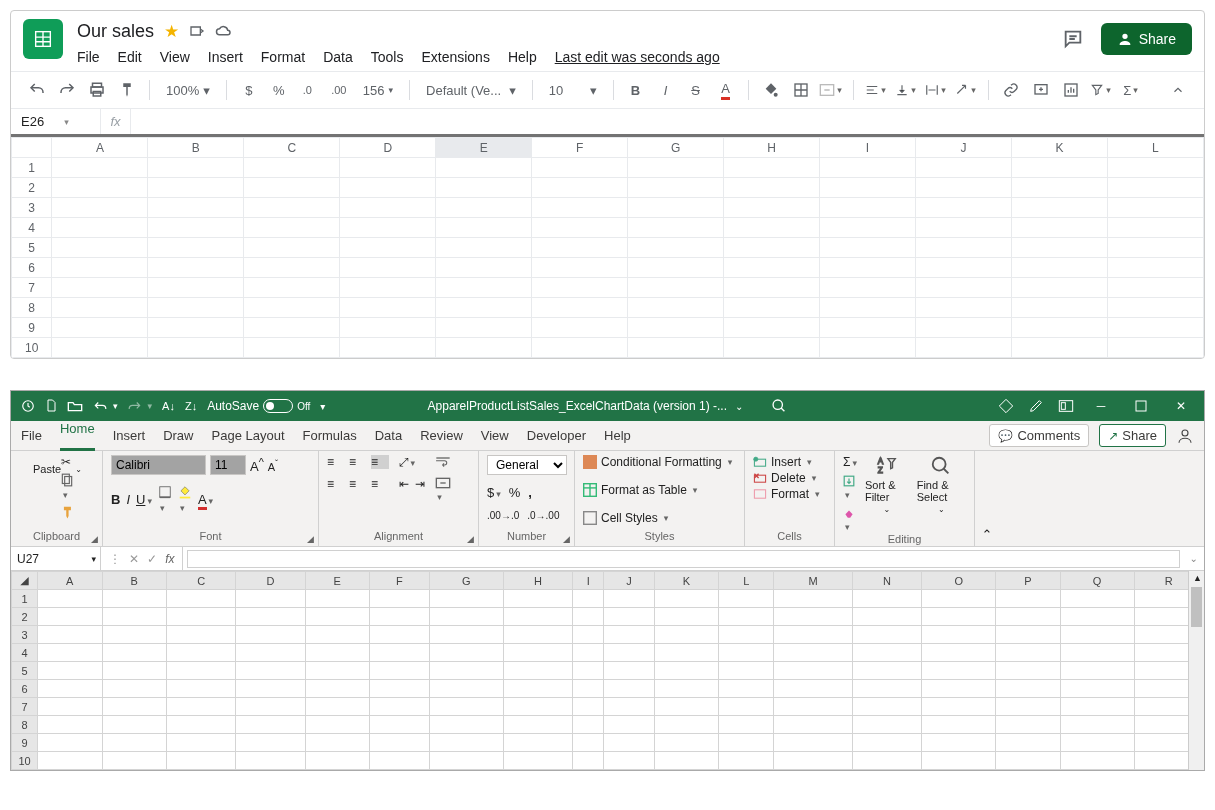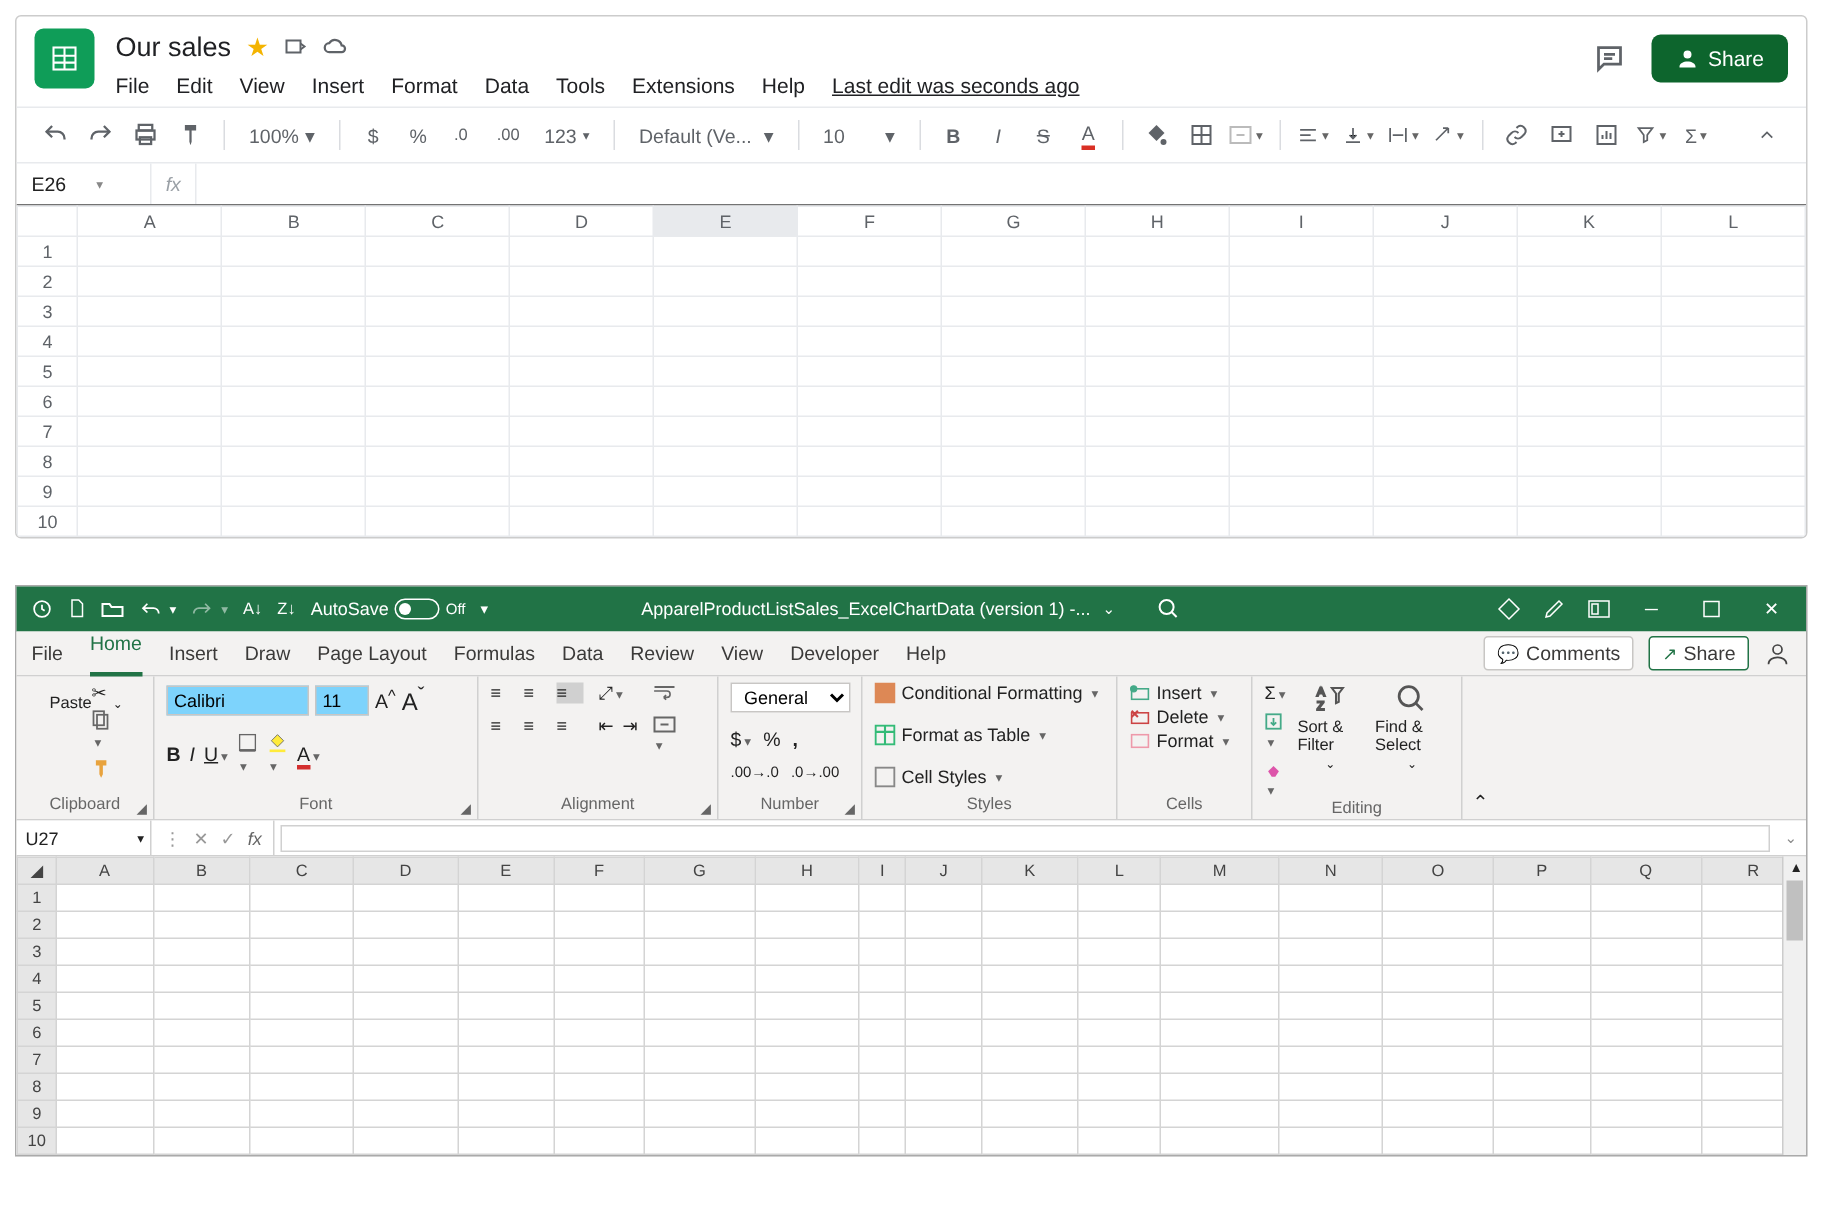--- a/index.html
+++ b/index.html
@@ -24,21 +24,21 @@
 .gs-share-btn svg { width: 16px; height: 16px; fill: #fff; }
 
 .gs-toolbar { display: flex; align-items: center; padding: 6px 14px; border-top: 1px solid #e8eaed; border-bottom: 1px solid #e8eaed; gap: 6px; height: 38px; font-size: 13px; color: #5f6368; }
 .gs-tbtn { width: 24px; height: 24px; display: flex; align-items: center; justify-content: center; cursor: pointer; }
 .gs-sep { width: 1px; height: 20px; background: #dadce0; margin: 0 4px; }
 .gs-zoom { display: flex; align-items: center; gap: 4px; padding: 0 6px; }
 .gs-fontsel { display: flex; align-items: center; gap: 8px; padding: 0 6px; }
 .gs-red-underline { border-bottom: 3px solid #d93025; padding-bottom: 1px; }
 .gs-collapse { margin-left: auto; }
 
-.gs-namebox { display: flex; border-bottom: 1px solid #737373; height: 28px; }
+.gs-namebox { display: flex; border-bottom: 3px solid #737373; height: 28px; }
 .gs-cellref { width: 90px; padding-left: 10px; font-size: 13px; border-right: 1px solid #e8eaed; display:flex; align-items:center; gap:20px; height:100%; }
 .gs-fx { width: 30px; font-style: italic; color: #9aa0a6; text-align: center; border-right: 1px solid #e8eaed; height:100%; display:flex; align-items:center; justify-content:center; }
 
 .gs-grid { border-collapse: collapse; width: 100%; font-size: 12px; }
 .gs-grid th, .gs-grid td { border: 1px solid #e8eaed; height: 20px; text-align: center; color: #5f6368; font-weight: normal; }
 .gs-grid th { background: #fff; }
 .gs-grid .rowh { width: 40px; background: #fff; }
 .gs-grid .colh-sel { background: #e8eaed; }
 
 
@@ -62,21 +62,21 @@
 .xl-comments-btn { color:#217346; border-color:#c8c6c4; }
 
 .xl-ribbon { display: flex; background: #f3f2f1; border-bottom: 1px solid #d0d0d0; height: 96px; }
 .xl-group { border-right: 1px solid #d0d0d0; padding: 4px 8px; display: flex; flex-direction: column; justify-content: space-between; position:relative;}
 .xl-group-label { font-size: 11px; color: #666; text-align: center; margin-top: auto; }
 .xl-group-content { display: flex; gap: 6px; align-items: flex-start; flex:1; }
 .xl-launcher { position:absolute; bottom:2px; right:4px; font-size:9px; color:#666;}
 .xl-paste { display: flex; flex-direction: row; align-items: center; gap: 14px; font-size: 11px; width:36px;}
 .xl-vert-icons { display:flex; flex-direction:column; gap:4px; font-size:12px; }
 .xl-font-row { display: flex; align-items: center; gap: 4px; }
-.xl-font-sel { border: 1px solid #c8c6c4; height: 20px; font-size: 12px; padding: 0 4px; background:#7dd3fc; }
+.xl-font-sel { border: 1px solid #c8c6c4; height: 20px; font-size: 12px; padding: 0 4px; background:#a3a3a3; }
 .xl-fontname { width: 95px; }
 .xl-fontsize { width: 36px; }
 .xl-btn-row { display: flex; gap: 6px; align-items: center; font-size: 13px; margin-top:4px;}
 .xl-align-grid { display: grid; grid-template-columns: repeat(3, 18px); gap: 4px; font-size:12px;}
 .xl-num-sel { border:1px solid #c8c6c4; width:80px; height:20px; font-size:12px; background:#fff; padding:0 4px;}
 .xl-styles-col { display:flex; flex-direction:column; gap:14px; font-size:12px; }
 .xl-styles-col span{ display:flex; align-items:center; gap:4px;}
 .xl-cells-col { display:flex; flex-direction:column; gap:2px; font-size:12px;}
 .xl-cells-col span { display:flex; align-items:center; gap:4px;}
 .xl-edit-big { display:flex; flex-direction:column; align-items:center; font-size:11px; gap:2px;}
@@ -199,21 +199,21 @@
     <div class="gs-tbtn">
         <span>%</span>
       </div>
     <div class="gs-tbtn">
         <span style="font-size:11px">.0&nbsp;</span>
       </div>
     <div class="gs-tbtn">
         <span style="font-size:11px">.00</span>
       </div>
     <div class="gs-zoom">
-        <span>123</span>
+        <span>156</span>
         <span style="font-size:9px">▾</span>
       </div>
     <div class="gs-sep"></div>
     <div class="gs-fontsel">
         <span>Default (Ve...</span>
         <span>▾</span>
       </div>
     <div class="gs-sep"></div>
     <div class="gs-fontsel"><span>10</span>&nbsp;&nbsp;&nbsp;<span>▾</span></div>
     <div class="gs-sep"></div>
@@ -619,21 +619,21 @@
       <div class="xl-group-label">Clipboard</div>
       <span class="xl-launcher">◢</span>
     </div>
 
     <div class="xl-group" style="width:216px">
       <div style="display:flex;flex-direction:column;gap:6px;flex:1">
         <div class="xl-font-row">
           <input class="xl-font-sel xl-fontname" value="Calibri" style="">
           <input class="xl-font-sel xl-fontsize" value="11" style="">
           <span style="font-size:13px">A<sup>^</sup></span>
-          <span style="font-size:16px">A<sup>ˇ</sup></span>
+          <span style="font-size:11px">A<sup>ˇ</sup></span>
         </div>
         <div class="xl-btn-row">
           <span><b>B</b></span>
           <span><i>I</i></span>
           <span class="caret"><u>U</u></span>
           <span class="caret">
               <svg width="14" height="14" viewBox="0 0 24 24" fill="none" stroke="#666" stroke-width="1.5">
                 <rect x="3" y="3" width="18" height="18"></rect>
                 <line x1="3" y1="21" x2="21" y2="21" stroke-width="3"></line>
               </svg>

